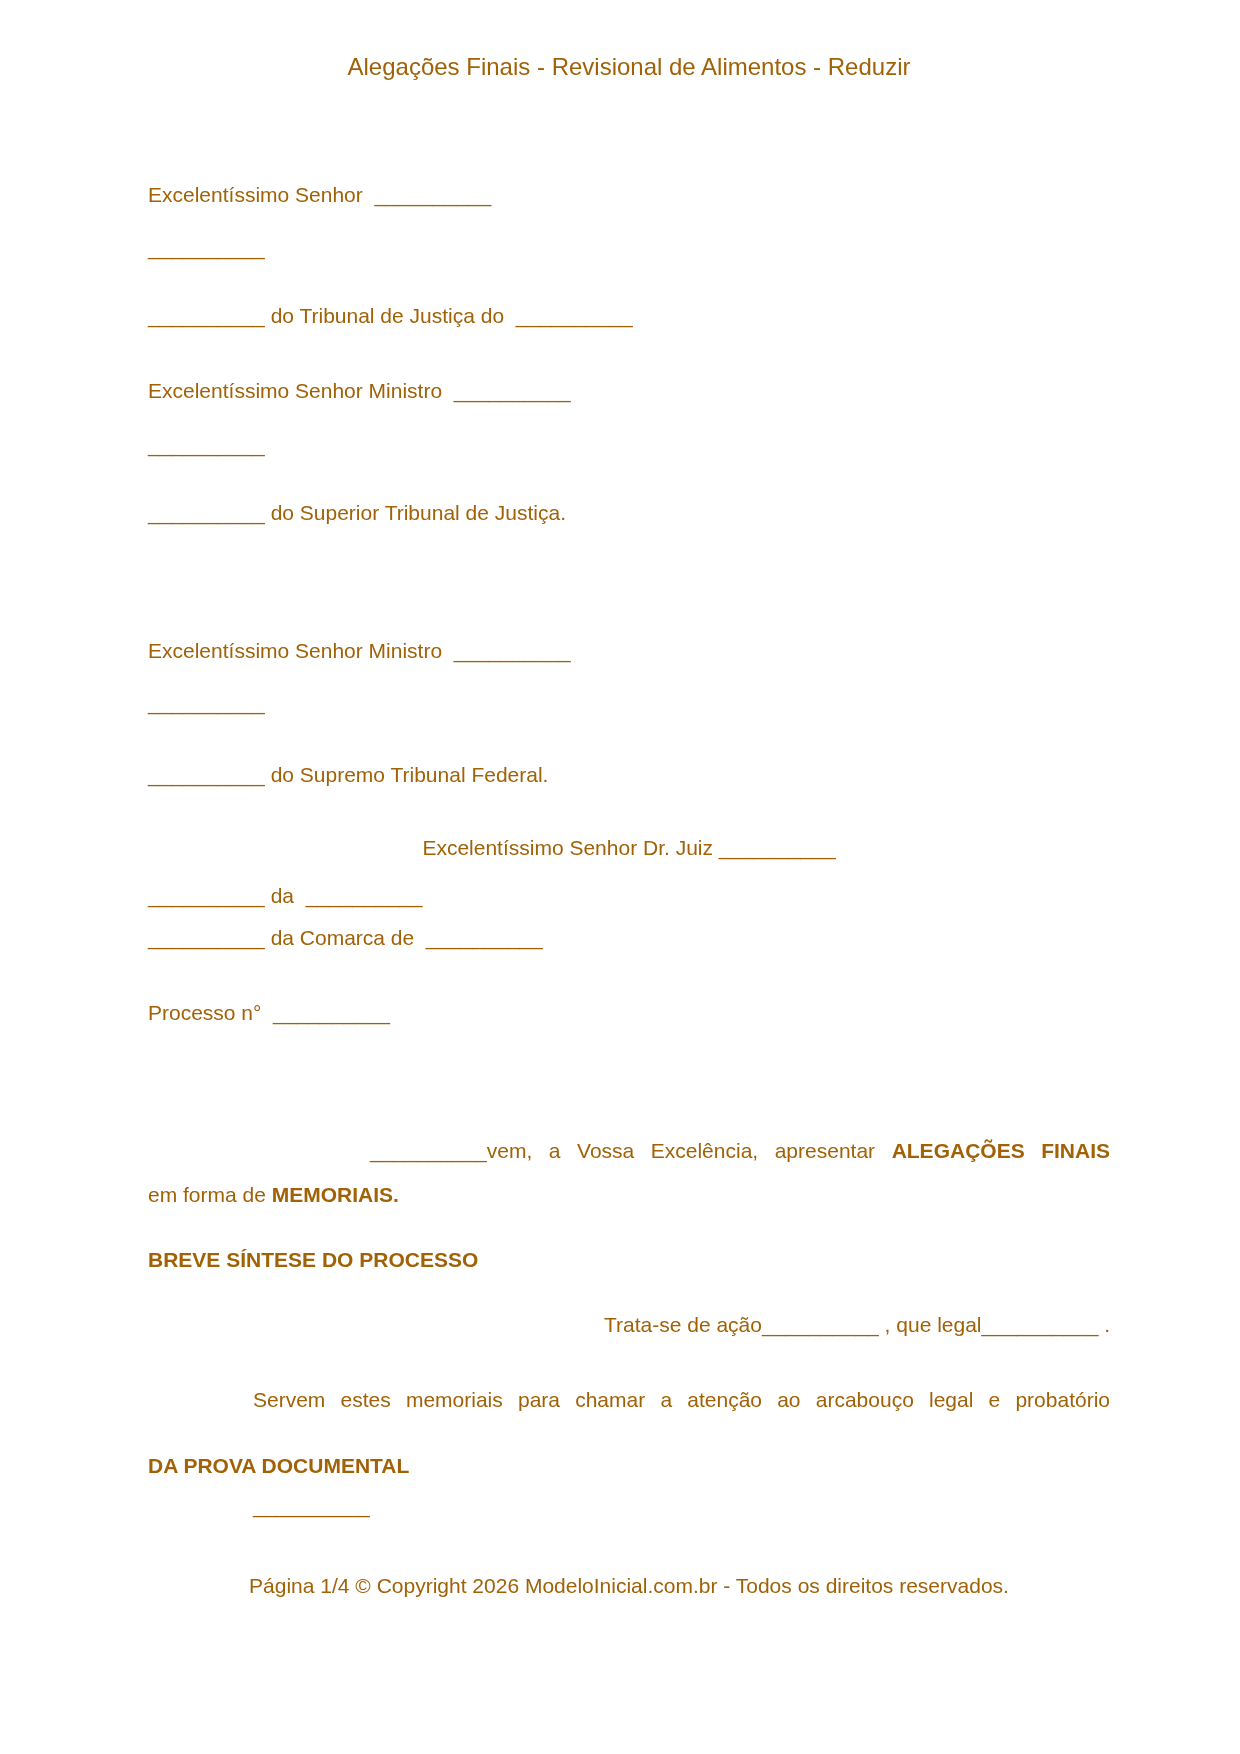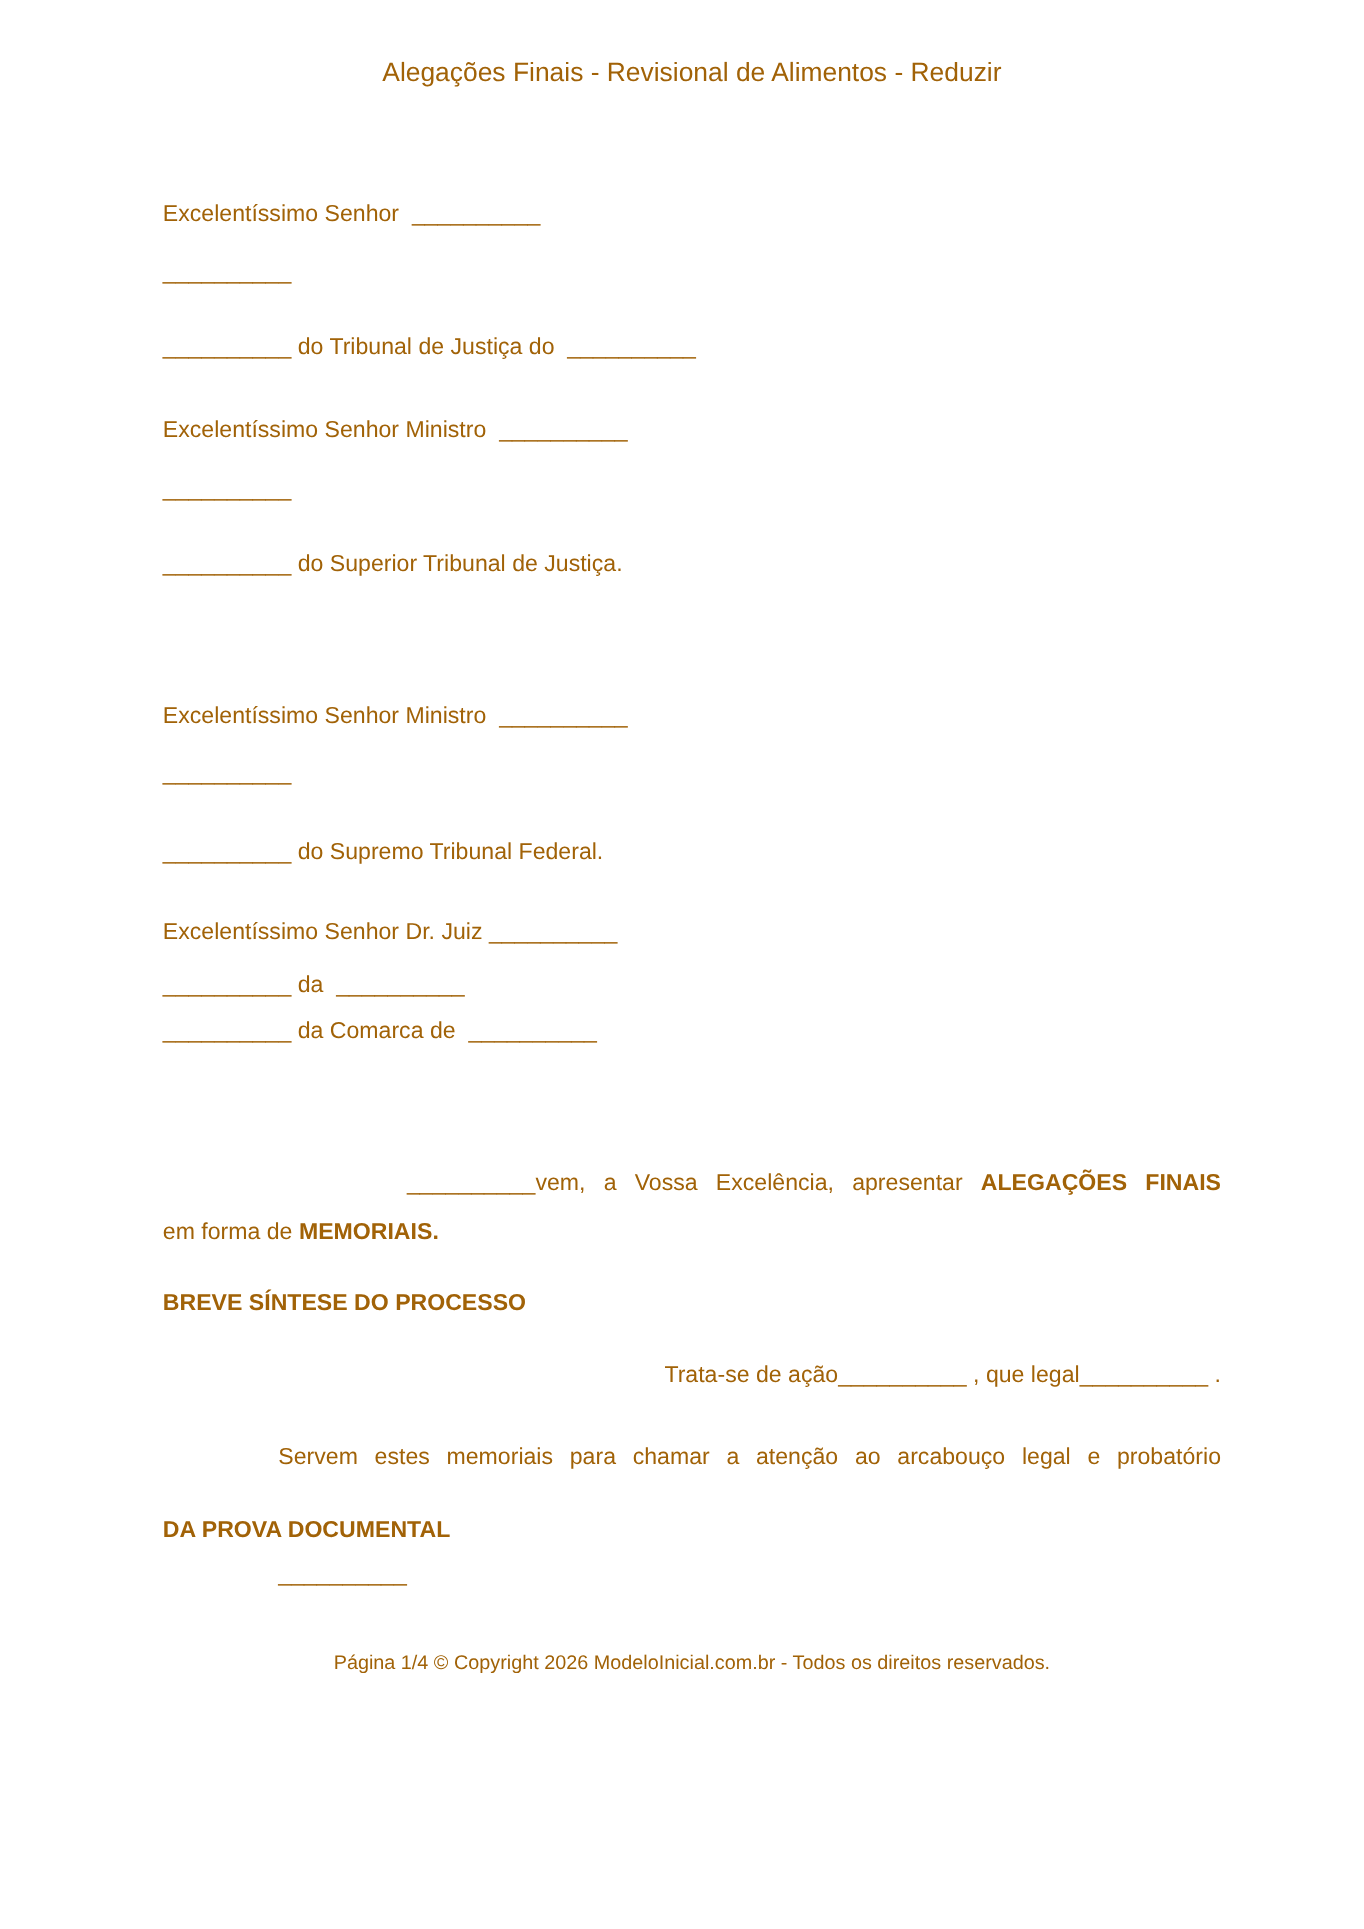--- a/index.html
+++ b/index.html
@@ -31,21 +31,21 @@
   
   .mt-senhor   { margin-top: 100px; }
   .mt-blank1   { margin-top: 27px; }
   .mt-tribunal { margin-top: 42px; }
   .mt-minstj   { margin-top: 49px; }
   .mt-blank2   { margin-top: 28px; }
   .mt-stj      { margin-top: 42px; }
   .mt-minstf   { margin-top: 112px; }
   .mt-blank3   { margin-top: 26px; }
   .mt-stf      { margin-top: 46px; }
-  .mt-juiz     { margin-top: 47px; }
+  .mt-juiz     { margin-top: 47px; text-align: center; }
   .mt-vara     { margin-top: 22px; }
   .mt-comarca  { margin-top: 16px; }
   .mt-processo { margin-top: 49px; }
   .mt-vem      { margin-top: 112px; }
   .mt-emforma  { margin-top: 18px; }
   .mt-breve    { margin-top: 39px; }
   .mt-trata    { margin-top: 39px; }
   .mt-servem1  { margin-top: 49px; }
   .mt-servem2  { margin-top: 4px; }
   .mt-prova    { margin-top: 40px; }
@@ -63,21 +63,21 @@
     text-indent: 105px;
     text-align: justify;
     text-align-last: justify;
   }
   .trata-row {
     display: flex;
     justify-content: flex-end;
     padding-left: 105px;
   }
   .indent-blank { margin-left: 105px; }
-  .footer { text-align: center; font-size: 18px; }
+  .footer { text-align: center; font-size: 21px; }
 </style>
 </head>
 <body>
 
 <div class="page">
   <div class="content">
 
     <h1 class="title">Alegações Finais - Revisional de Alimentos - Reduzir</h1>
 
     <p class="mt-senhor">Excelentíssimo Senhor &nbsp;__________</p>
@@ -89,20 +89,21 @@
     <p class="mt-stj">__________ do Superior Tribunal de Justiça.</p>
 
     <p class="mt-minstf">Excelentíssimo Senhor Ministro &nbsp;__________</p>
     <p class="mt-blank3">__________</p>
     <p class="mt-stf">__________ do Supremo Tribunal Federal.</p>
 
     <p class="mt-juiz">Excelentíssimo Senhor Dr. Juiz __________</p>
     <p class="mt-vara">__________ da &nbsp;__________</p>
     <p class="mt-comarca">__________ da Comarca de &nbsp;__________</p>
 
+    <p class="mt-processo">Processo n° &nbsp;__________</p>
 
     <p class="mt-vem vem-line"><span>__________</span><span>vem, a Vossa Excelência, apresentar</span> <strong>ALEGAÇÕES FINAIS</strong></p>
     <p class="mt-emforma"><span>em forma de</span> <strong>MEMORIAIS.</strong></p>
 
     <h2 class="mt-breve">BREVE SÍNTESE DO PROCESSO</h2>
 
     <p class="mt-trata trata-row">
       <span>Trata-se de ação</span>
       <span>__________ , que legal</span>
       <span>__________ .</span>

